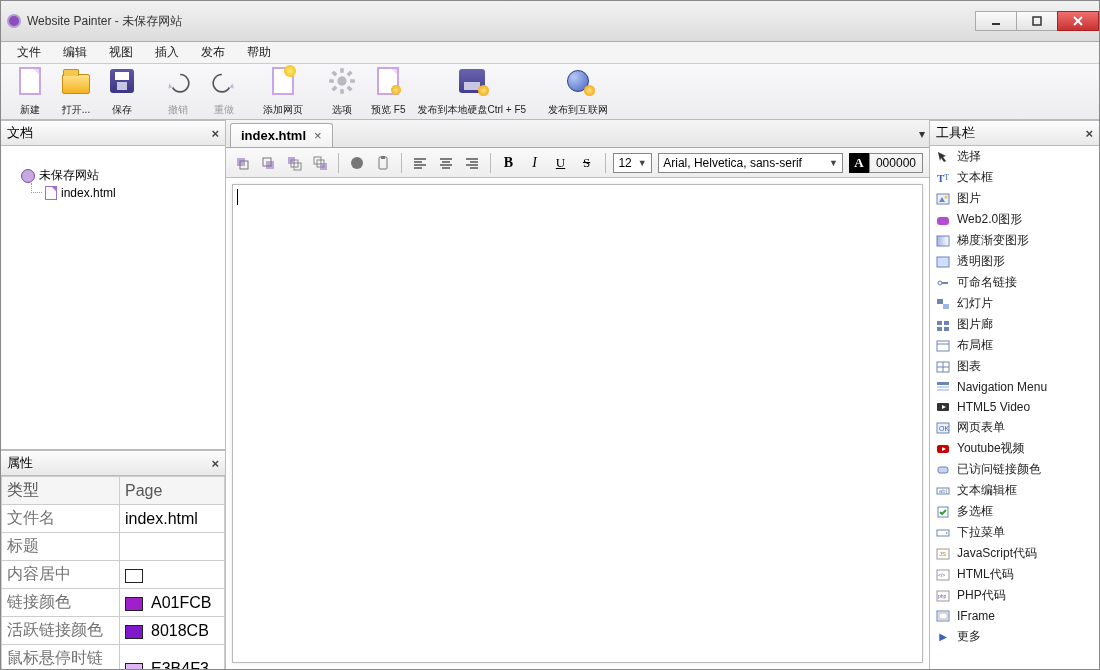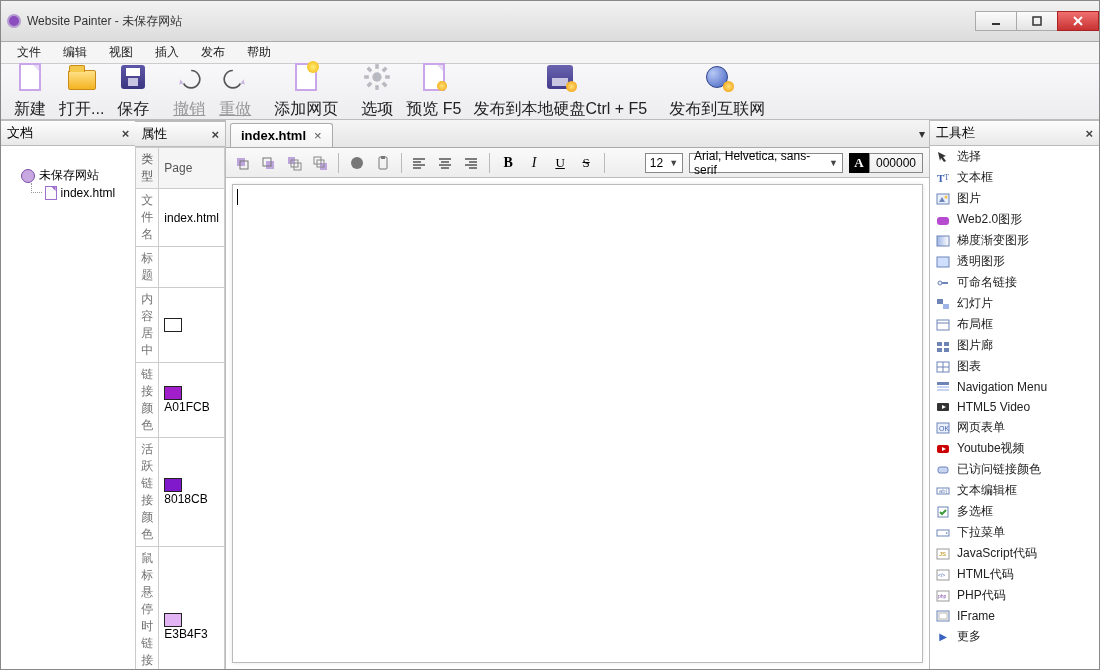--- a/index.html
+++ b/index.html
@@ -54,34 +54,34 @@
   height: 56px;
   display: flex;
   align-items: center;
   gap: 0;
   padding: 2px 6px;
   background: linear-gradient(#f8f8fa,#ededf0);
   border-bottom: 1px solid #bbb;
 }
 .toolbar .tbbtn { display: flex; flex-direction: column; align-items: center; justify-content: center;
   padding: 2px 6px; min-width: 46px; cursor: pointer; position: relative; }
-.toolbar .tbbtn .lbl { margin-top: 8px; color: #222; font-size: 16px; white-space: nowrap; }
-.toolbar .tbbtn.disabled .lbl { color: #999; text-decoration: underline; }
+.toolbar .tbbtn .lbl { margin-top: 8px; color: #222; font-size: 10px; white-space: nowrap; }
+.toolbar .tbbtn.disabled .lbl { color: #999; }
 .toolbar .sep { width: 10px; }
 .toolbar .ico { width: 28px; height: 28px; display: flex; align-items: center; justify-content: center; }
 
 .main {
   flex: 1;
   display: flex;
   min-height: 0;
 }
 .leftcol {
   width: 225px;
   display: flex;
-  flex-direction: row;
+  flex-direction: column;
   border-right: 1px solid #bbb;
 }
 .panel {
   display: flex;
   flex-direction: column;
   min-height: 0;
 }
 .panel-head {
   display: flex; justify-content: space-between; align-items: center;
   padding: 3px 6px;
@@ -97,21 +97,21 @@
 .tree .indent { padding-left: 24px; position: relative; }
 .tree .indent:before {
   content: ""; position: absolute; left: 10px; top: -2px; bottom: 50%; border-left: 1px dotted #999; border-bottom: 1px dotted #999; width: 10px;
 }
 .tree .picon { width: 14px; height: 14px; border: 1px solid #7a4da8; border-radius: 50%; background: #c7a8e0; }
 .tree .ficon { width: 12px; height: 14px; border: 1px solid #9c6fd0; background: #fafafa; position: relative;}
 .tree .ficon:before { content:""; position:absolute; right:0; top:0; width:4px; height:4px; background:#9c6fd0; clip-path: polygon(100% 0,0 0,100% 100%);}
 .props { flex: 1 1 40%; border-top: 1px solid #bbb; display: flex; flex-direction: column; justify-content: space-between; }
 .props-body { overflow: auto; }
 .props table { width: 100%; border-collapse: collapse; }
-.props th, .props td { border: 1px solid #ccc; padding: 3px 5px; text-align: left; font-weight: normal; font-size: 12px; }
+.props th, .props td { border: 1px solid #ccc; padding: 3px 5px; text-align: left; font-weight: normal; font-size: 16px; }
 .props th { background: #f5f5f5; color: #555;}
 .props td:first-child { width: 118px; color: #737373; }
 .swatch { width: 18px; height: 14px; border: 1px solid #222; display: inline-block; vertical-align: middle; margin-right: 8px; }
 
 .center {
   flex: 1;
   display: flex;
   flex-direction: column;
   min-width: 0;
 }
@@ -129,21 +129,21 @@
 .tabs .chev { cursor: pointer; color: #333; }
 .fmtbar {
   height: 30px; display: flex; align-items: center; gap: 6px;
   padding: 0 6px; background: linear-gradient(#fafafa,#ededed);
   border-bottom: 1px solid #bbb;
 }
 .fmtbar .btn { padding: 2px; min-width: 20px; height: 20px; display: flex; align-items: center; justify-content: center; cursor: pointer; border-radius: 2px;}
 .fmtbar .btn svg { width: 16px; height: 16px; }
 .fmtbar .ssep { width:1px; height: 20px; background: #bbb; margin: 0 2px; }
 .sel { height: 20px; border: 1px solid #888; background: #fff; display: flex; align-items: center; padding: 0 4px; font-size: 12px; cursor: pointer; }
-.sel.small { width: 44px; justify-content: flex-start; margin-left: 32px;}
+.sel.small { width: 44px; justify-content: flex-start;}
 .sel.font { width: 216px; justify-content: space-between; }
 .sel .car { font-size: 9px; color: #444; margin-left: 6px;}
 .colorbox { display: flex; align-items: center; gap: 0; }
 .colorbox .abtn { width: 20px; height: 20px; background: #000; color: #fff; display: flex; align-items:center; justify-content:center; font-family: "Times New Roman"; font-weight: bold; font-size: 13px; }
 .colorbox .val { height: 20px; border: 1px solid #888; padding: 0 6px; display: flex; align-items: center; }
 .canvas { flex: 1; background: #fff; border: 1px solid #bbb; margin: 6px; box-shadow: 0 0 4px rgba(0,0,0,.1);}
 .caret { width: 1px; height: 16px; background: #000; margin: 4px 0 0 4px;}
 
 .rightcol {
   width: 170px;
@@ -560,41 +560,41 @@
               <svg width="14" height="14" viewBox="0 0 14 14">
                 <rect x="1" y="2" width="6" height="5" fill="#6e84b7"></rect>
                 <rect x="7" y="7" width="6" height="5" fill="#9fb5e6"></rect>
               </svg>
             </div>
             <div class="tx">幻灯片</div>
           </div>
           <div class="ti">
             <div class="ic">
               <svg width="14" height="14" viewBox="0 0 14 14">
-                <rect x="1" y="2" width="12" height="10" fill="none" stroke="#6e84b7"></rect>
-                <line x1="1" y1="5" x2="13" y2="5" stroke="#6e84b7"></line>
-              </svg>
-            </div>
-            <div class="tx">布局框</div>
-          </div>
-          <div class="ti">
-            <div class="ic">
-              <svg width="14" height="14" viewBox="0 0 14 14">
                 <rect x="1" y="3" width="5" height="4" fill="#6e84b7"></rect>
                 <rect x="8" y="3" width="5" height="4" fill="#6e84b7"></rect>
                 <rect x="1" y="9" width="5" height="4" fill="#6e84b7"></rect>
                 <rect x="8" y="9" width="5" height="4" fill="#6e84b7"></rect>
               </svg>
             </div>
             <div class="tx">图片廊</div>
           </div>
           <div class="ti">
             <div class="ic">
               <svg width="14" height="14" viewBox="0 0 14 14">
                 <rect x="1" y="2" width="12" height="10" fill="none" stroke="#6e84b7"></rect>
+                <line x1="1" y1="5" x2="13" y2="5" stroke="#6e84b7"></line>
+              </svg>
+            </div>
+            <div class="tx">布局框</div>
+          </div>
+          <div class="ti">
+            <div class="ic">
+              <svg width="14" height="14" viewBox="0 0 14 14">
+                <rect x="1" y="2" width="12" height="10" fill="none" stroke="#6e84b7"></rect>
                 <line x1="1" y1="7" x2="13" y2="7" stroke="#6e84b7"></line>
                 <line x1="7" y1="2" x2="7" y2="12" stroke="#6e84b7"></line>
               </svg>
             </div>
             <div class="tx">图表</div>
           </div>
           <div class="ti">
             <div class="ic">
               <svg width="14" height="14" viewBox="0 0 14 14">
                 <rect x="1" y="2" width="12" height="3" fill="#6e84b7"></rect>

